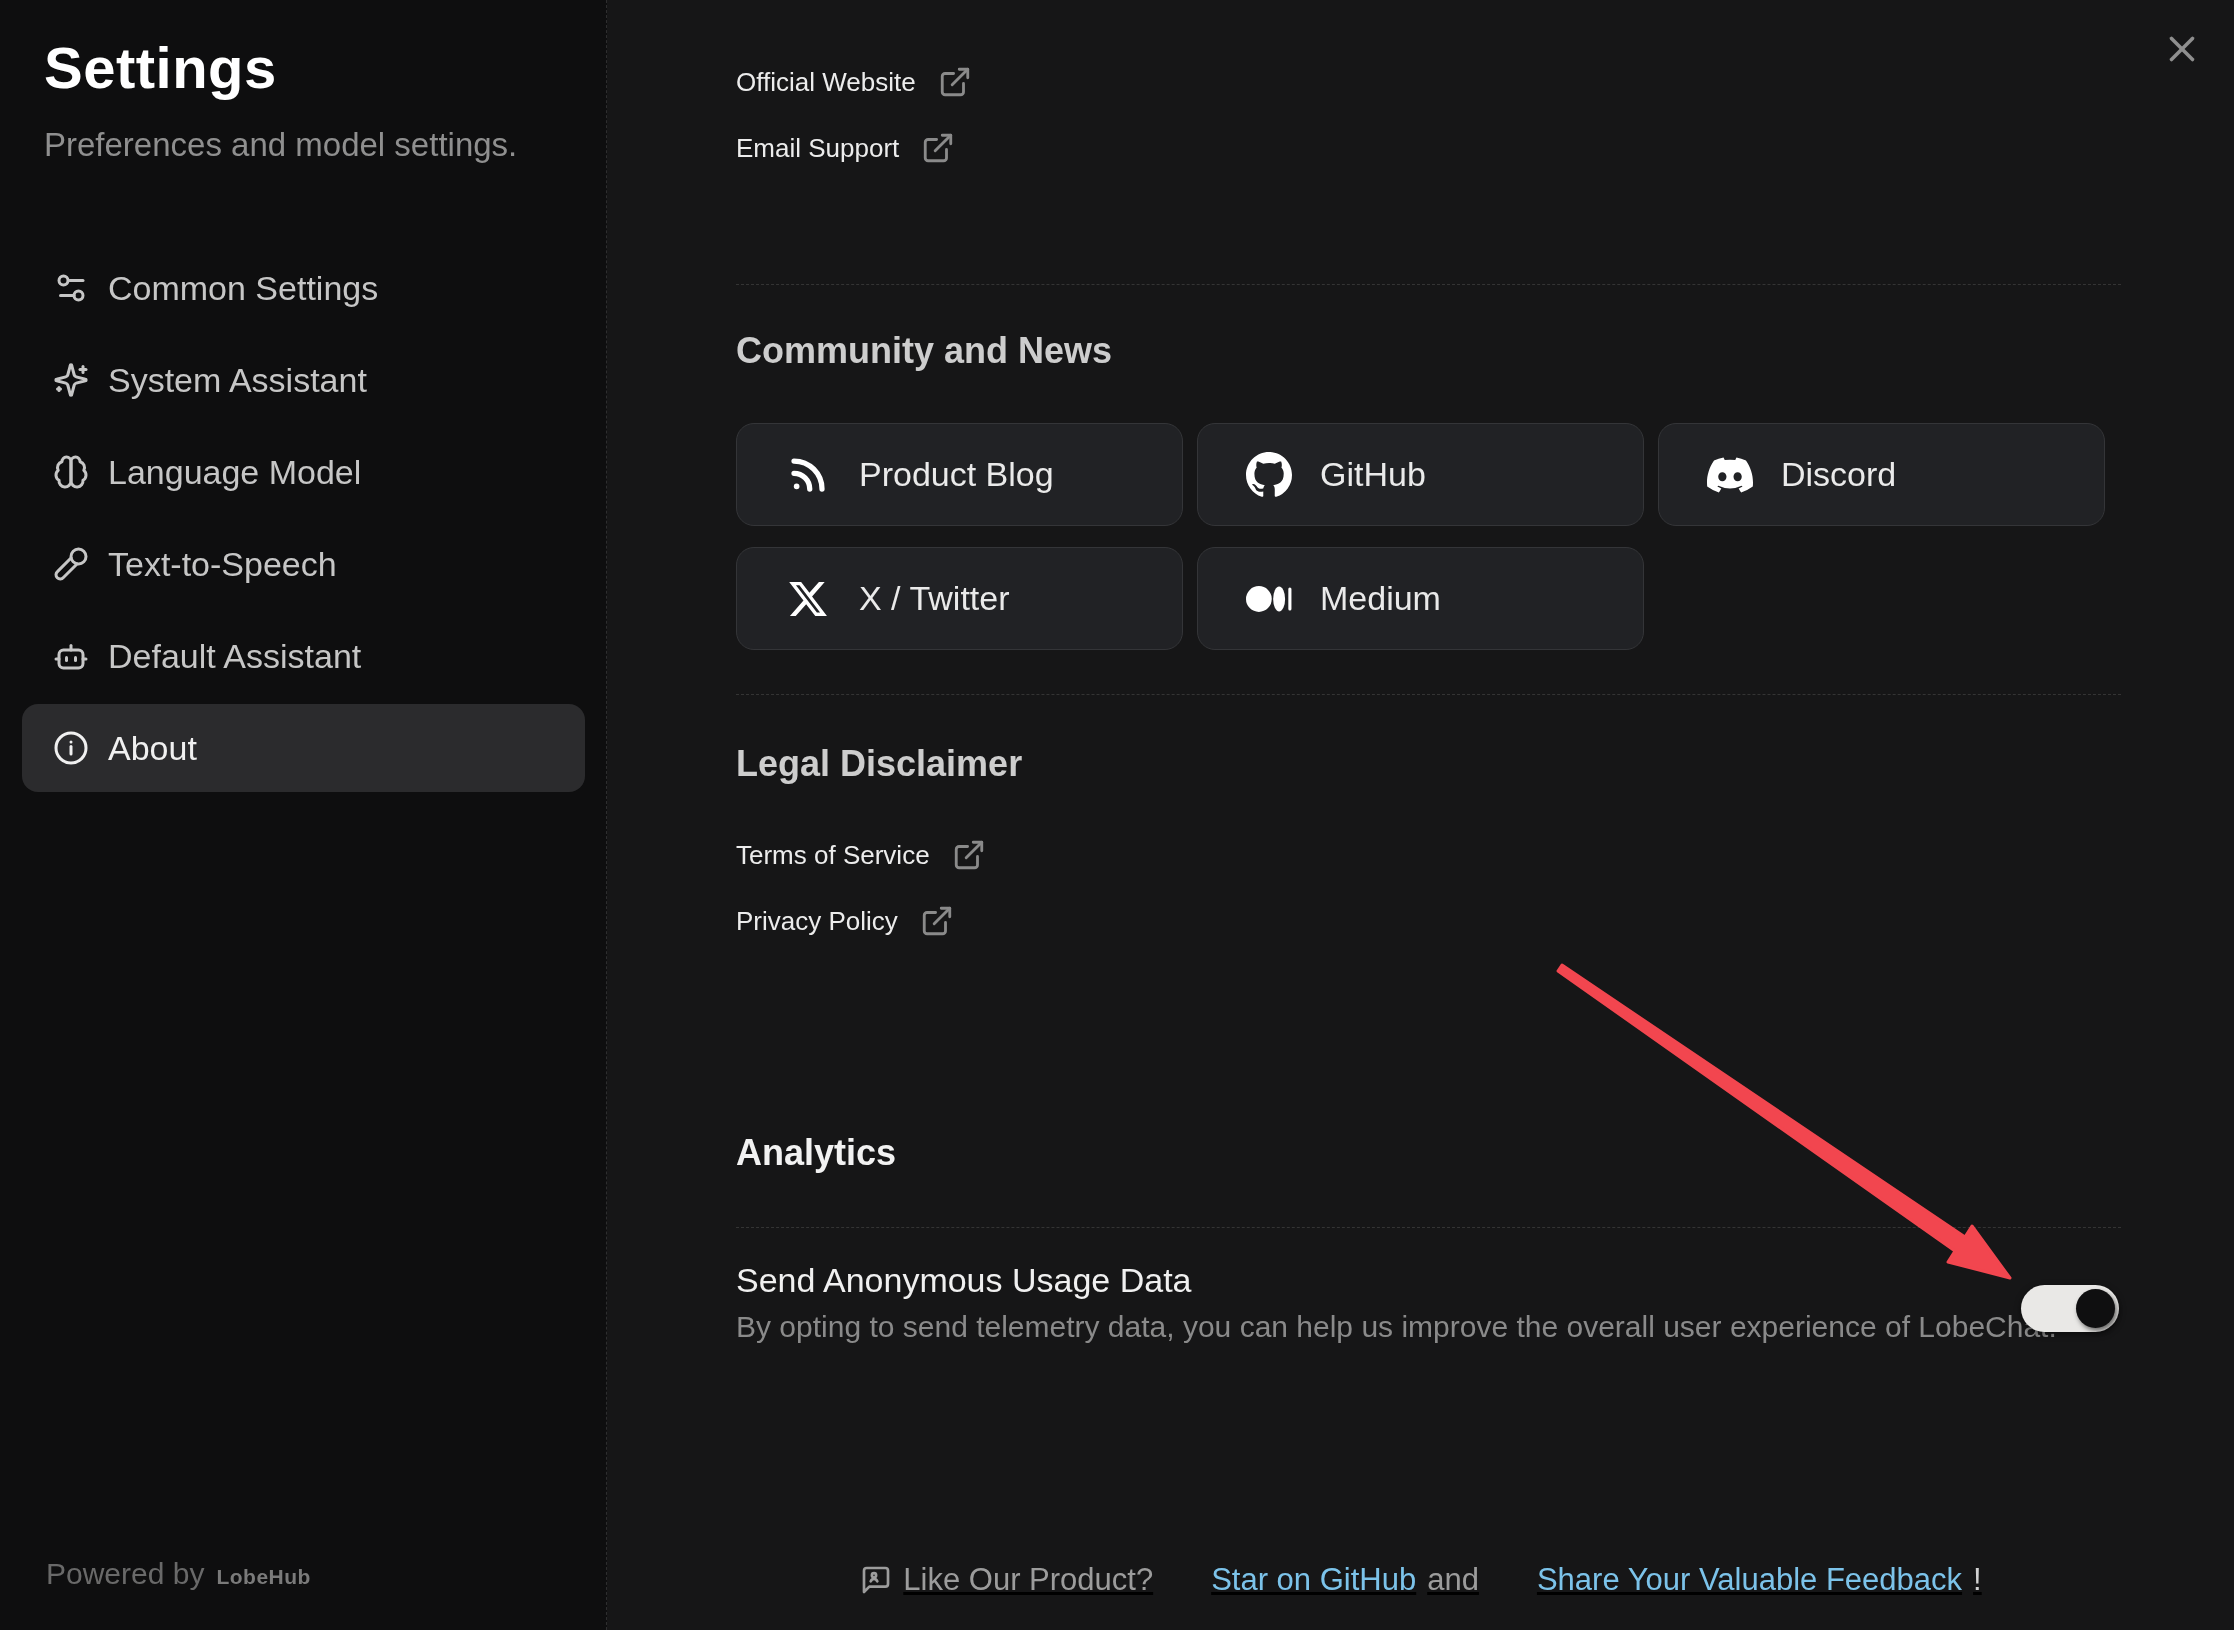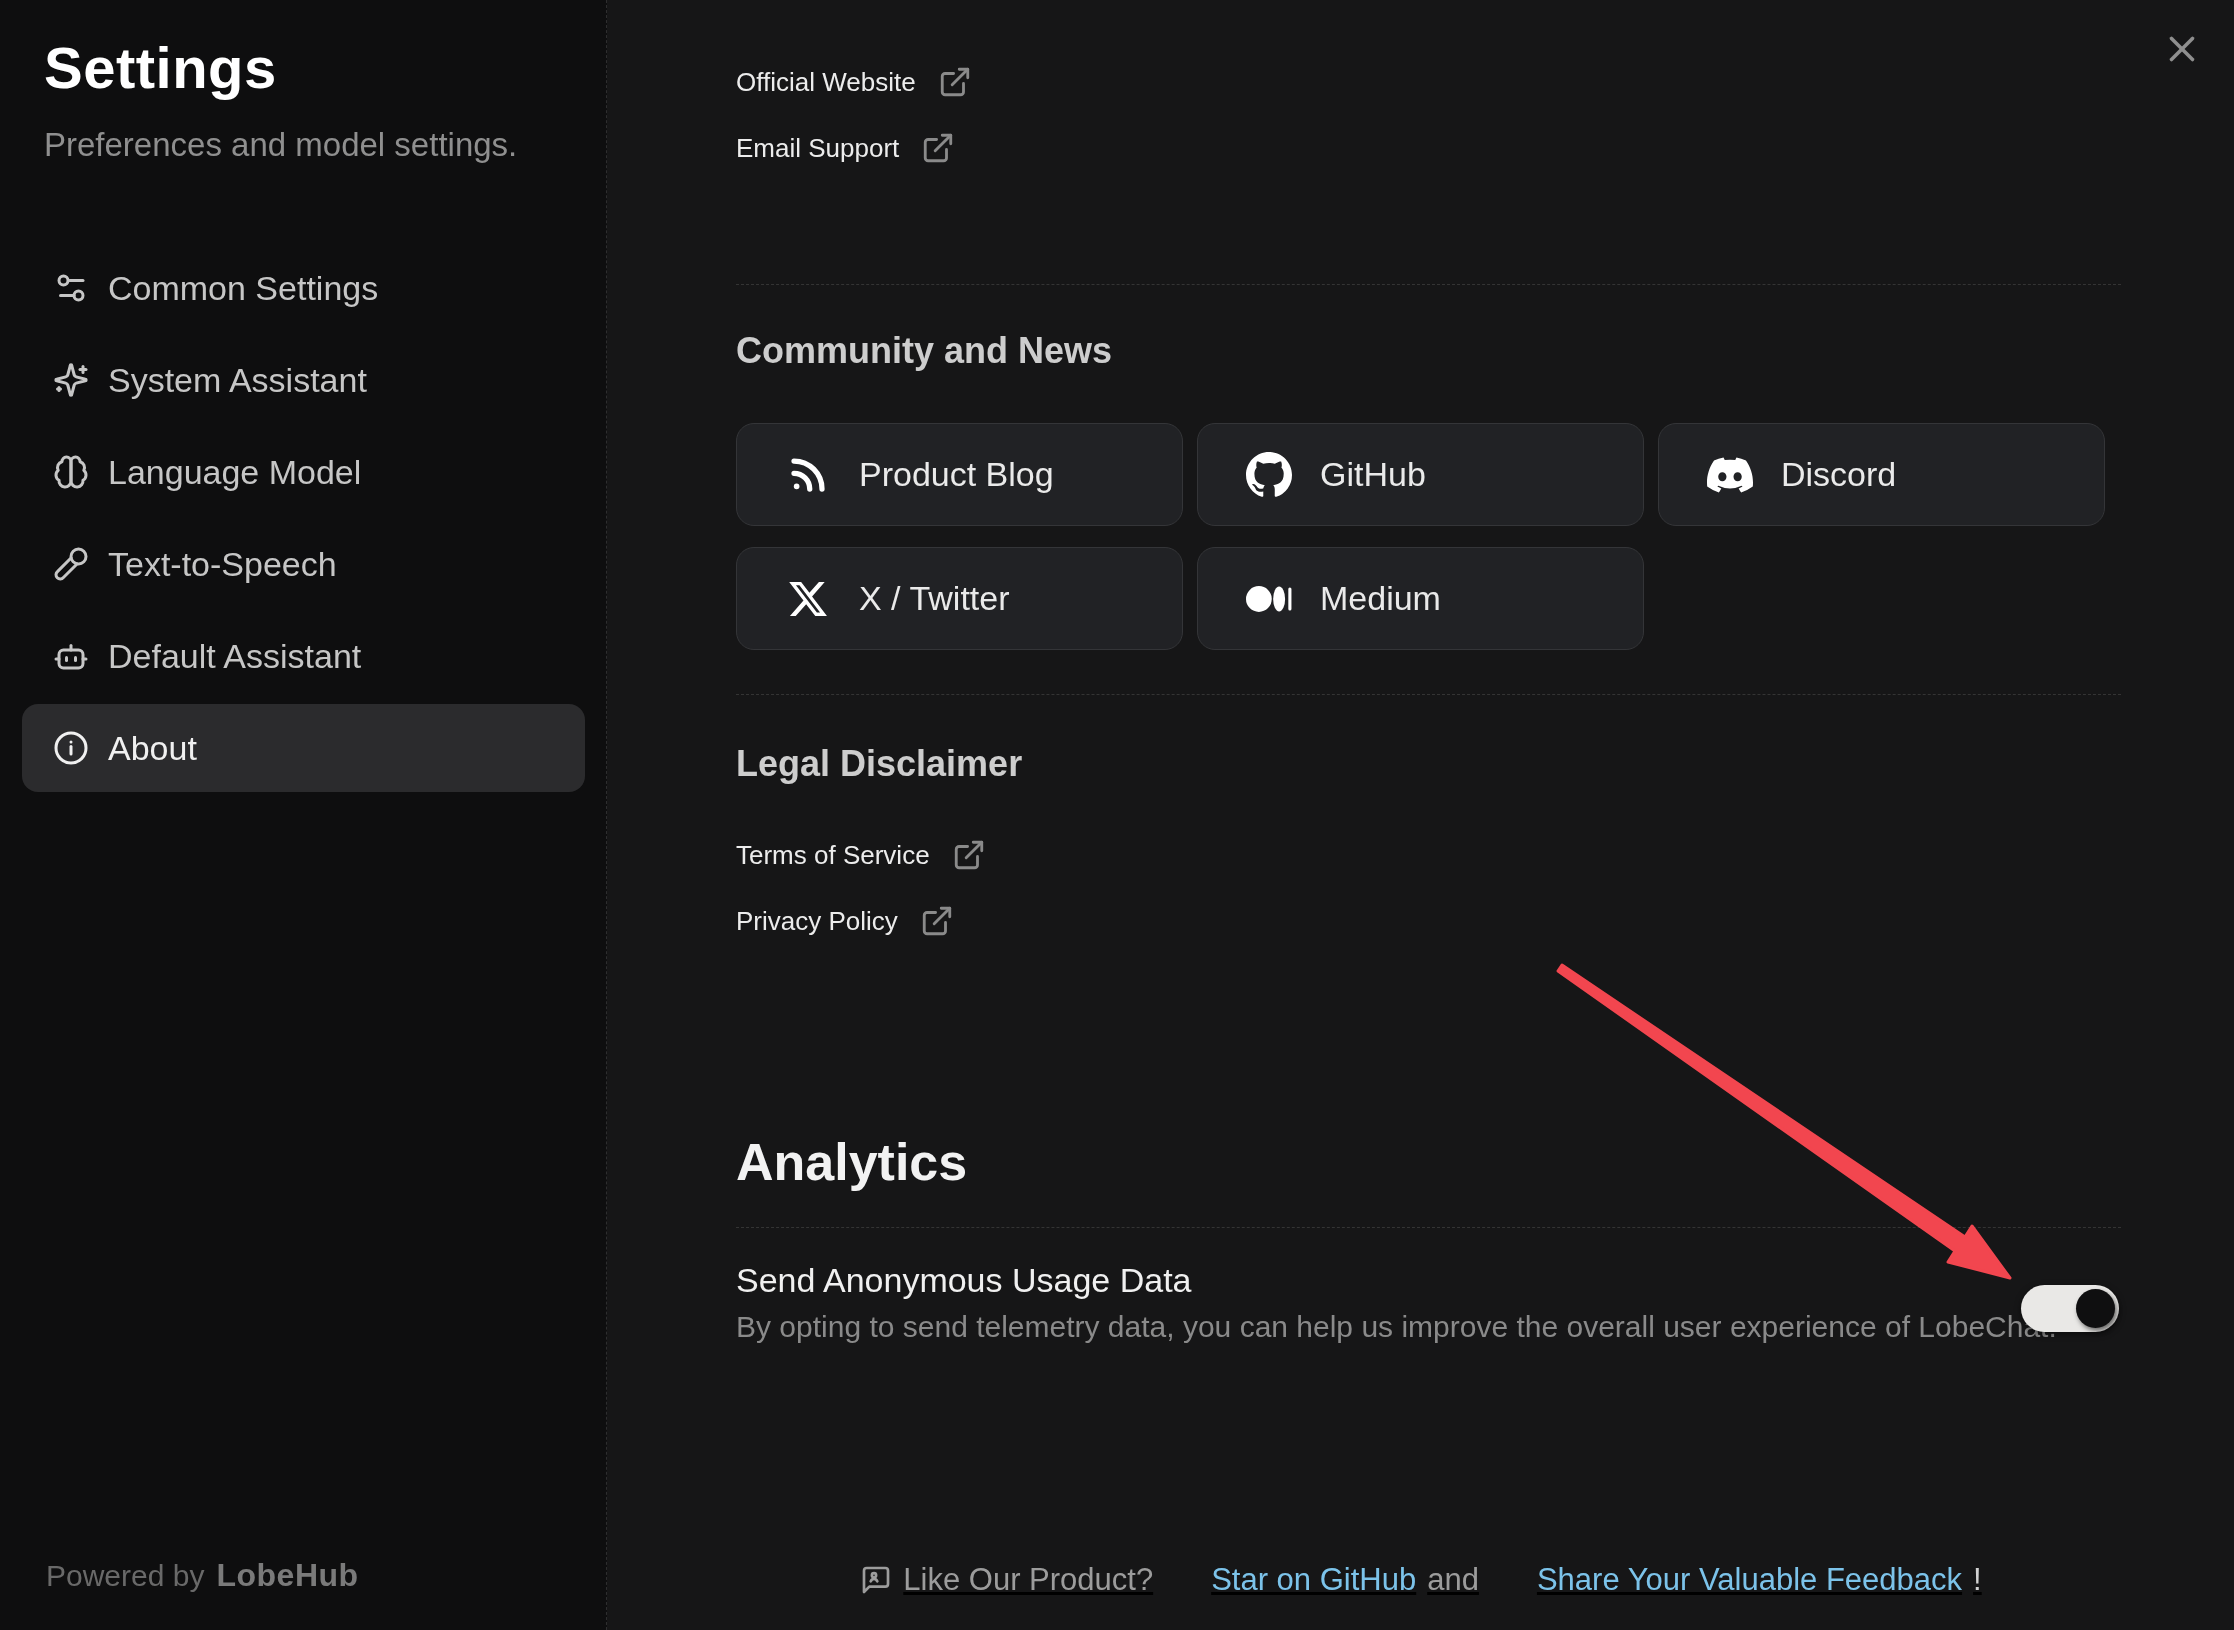--- a/index.html
+++ b/index.html
@@ -10,31 +10,31 @@
   .sidebar { position:absolute; left:0; top:0; width:607px; height:1630px; background:#0e0e0f; border-right:1px dashed #2e2e2f; }
   .sb-title { position:absolute; left:44px; top:34px; font-size:58px; font-weight:700; color:#ffffff; letter-spacing:.5px; }
   .sb-subtitle { position:absolute; left:44px; top:126px; font-size:33px; color:#8f8f8f; }
   .nav { position:absolute; left:0; top:244px; width:607px; }
   .nav-item { position:relative; height:88px; margin:0 22px 4px 22px; border-radius:16px; display:flex; align-items:center; cursor:pointer; color:#c6c6c6; }
   .nav-item.selected { background:#2b2b2d; color:#f0f0f0; }
   .nav-icon { position:absolute; left:30px; width:38px; height:38px; display:flex; align-items:center; justify-content:center; }
   .nav-icon svg { width:36px; height:36px; stroke:currentColor; fill:none; stroke-width:2; stroke-linecap:round; stroke-linejoin:round; }
   .nav-label { margin-left:86px; font-size:34px; }
   .powered { position:absolute; left:46px; top:1557px; font-size:30px; color:#696969; display:flex; gap:12px; align-items:baseline; }
-  .powered b { font-size:32px; font-weight:700; color:#7a7a7a; letter-spacing:.5px; }
+  .powered b { font-size:21px; font-weight:700; color:#7a7a7a; letter-spacing:.5px; }
 
   
   .main { position:absolute; left:608px; top:0; width:1626px; height:1630px; overflow:hidden; }
   .cut-heading { position:absolute; left:128px; top:-34px; font-size:38px; font-weight:700; color:#d8d8d8; }
   .link-row { position:absolute; left:128px; height:40px; display:flex; align-items:center; gap:22px; cursor:pointer; }
   .link-row .txt { font-size:26px; color:#ececec; line-height:40px; }
   .ext-icon svg { width:34px; height:34px; stroke:#8a8a8a; fill:none; stroke-width:2; stroke-linecap:round; stroke-linejoin:round; display:block; }
   .divider { position:absolute; left:128px; width:1385px; border-top:1px dashed #343434; }
   .section-h { position:absolute; left:128px; font-size:36px; font-weight:700; color:#cdcdcd; }
-  .analytics-h { position:absolute; left:128px; font-size:52px; font-weight:700; color:#f2f2f2; }
+  .analytics-h { position:absolute; left:128px; font-size:36px; font-weight:700; color:#f2f2f2; }
 
   .btn-grid { position:absolute; left:128px; top:423px; width:1385px; display:grid; grid-template-columns:repeat(3,447px); grid-auto-rows:103px; gap:21px 14px; }
   .com-btn { display:flex; align-items:center; gap:28px; padding-left:48px; background:#212225; border:1px solid #343538; border-radius:18px; cursor:pointer; color:#eaeaea; }
   .com-btn .blabel { font-size:34px; }
   .com-icon { width:46px; height:46px; display:flex; align-items:center; justify-content:center; }
   .com-icon svg { display:block; }
 
   .setting-label { position:absolute; left:128px; top:1258px; font-size:34px; color:#f0f0f0; line-height:44px;text-align:center; }
   .setting-desc { position:absolute; left:128px; top:1308px; font-size:30px; color:#8a8a8a; line-height:38px; }
 

